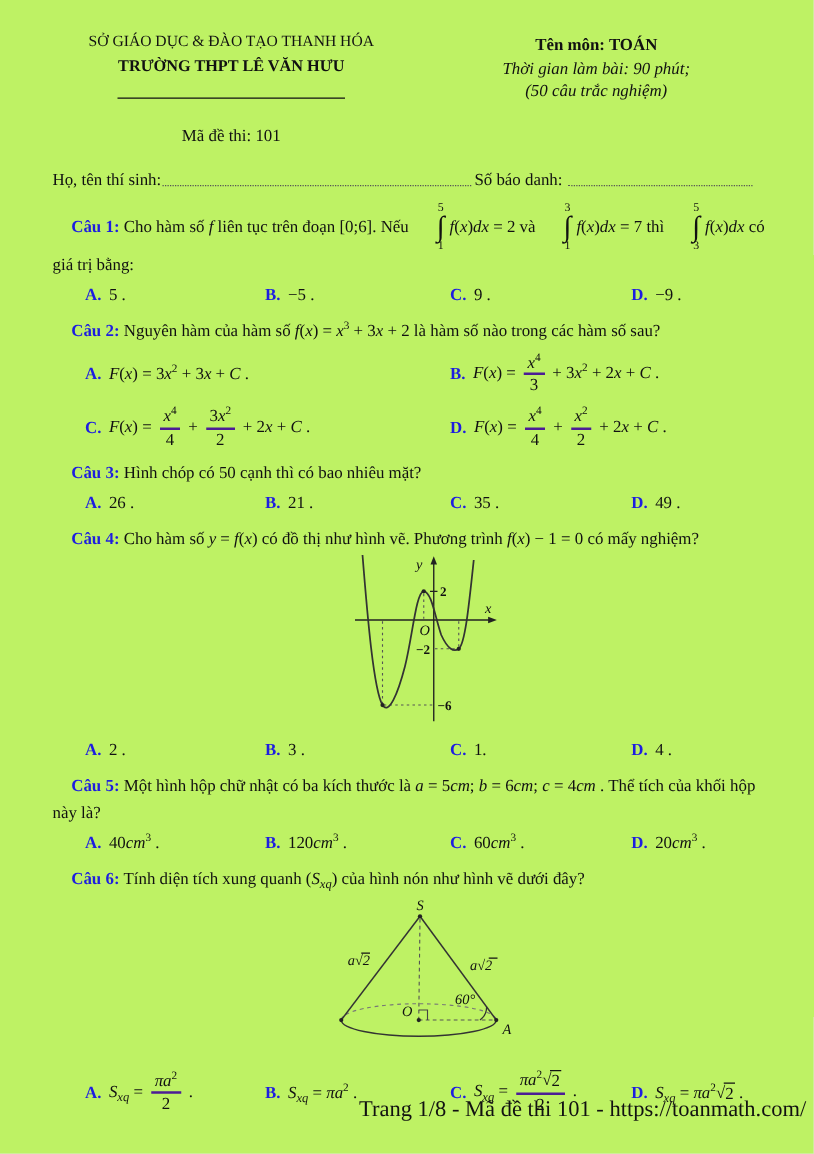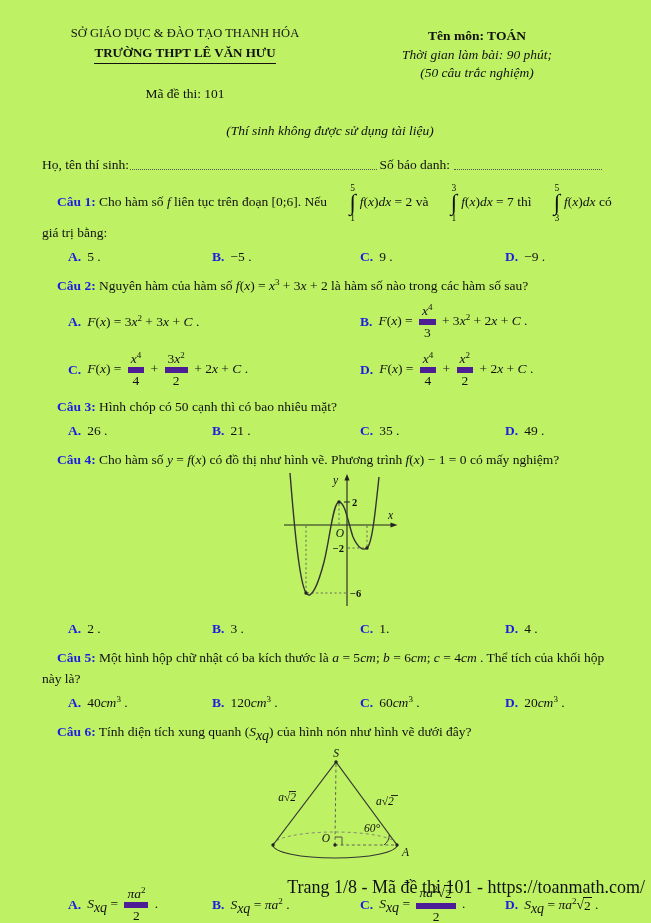--- a/index.html
+++ b/index.html
@@ -9,21 +9,21 @@
     width:651px;height:923px;background:#bef264;box-sizing:border-box;
     padding:24px 33px 0 42px;position:relative;
     font-family:"Liberation Serif","DejaVu Serif",serif;
     font-size:13.5px;color:#111;line-height:1.5;
   }
   
   .header{display:grid;grid-template-columns:286px 1fr;column-gap:8px;}
   .h-left{text-align:center;}
   .h-left .l1{font-size:12.5px;}
   .h-left .l2{font-weight:bold;font-size:13px;}
-  .h-left .l2 span{display:inline-block;border-bottom:1.4px solid #111;padding-bottom:1px;}
+  .h-left .l2 span{display:inline-block;border-bottom:1.4px solid #111;padding-bottom:16px;}
   .h-left .l3{font-weight:normal;margin-top:20px;}
   .h-right{text-align:center;}
   .h-right .title{font-weight:bold;font-size:15.5px;line-height:1.25;}
   .h-right .subject{font-weight:bold;font-size:13.5px;margin-top:2px;}
   .h-right .time,.h-right .note{font-style:italic;font-size:13.5px;line-height:1.35;}
   .notice{text-align:center;font-style:italic;margin-top:16px;}
   .nameline{display:flex;align-items:flex-start;margin-top:14px;margin-bottom:4px;margin-right:16px;}
   .nameline .lbl{white-space:nowrap;}
   .dots{border-bottom:1.6px dotted #555;height:1.05em;}
   .dots.grow{flex:1;margin:0 3px 0 1px;}
@@ -31,23 +31,23 @@
   
   .q .qbody{margin:8px 0 2px;text-indent:15px;line-height:1.55;}
   .qlabel{color:var(--blue);font-weight:bold;}
   .opts{display:grid;padding-left:26px;margin:1px 0 2px;}
   .opts.c4{grid-template-columns:144px 148px 145px 1fr;}
   .opts.c2{grid-template-columns:292px 1fr;row-gap:9px;margin-top:6px;margin-bottom:4px;}
   .opt{display:flex;align-items:center;column-gap:6px;min-height:22px;}
   .okey{color:var(--blue);font-weight:bold;}
   .mv{font-style:italic;}
   sup{font-size:9px;line-height:0;vertical-align:super;}
-  sub{font-size:14px;line-height:0;vertical-align:sub;font-style:italic;}
+  sub{font-size:10px;line-height:0;vertical-align:sub;font-style:italic;}
   .frac{display:inline-flex;flex-direction:column;align-items:center;vertical-align:middle;margin:0 3px;line-height:1.2;}
-  .frac .num{border-bottom:6px solid #4c1d95;padding:0 3px;white-space:nowrap;}
+  .frac .num{border-bottom:2px solid #4c1d95;padding:0 3px;white-space:nowrap;}
   .frac .den{white-space:nowrap;}
   .int{display:inline-flex;flex-direction:column;align-items:center;vertical-align:middle;margin:0 4px;line-height:1;}
   .int .lim{font-size:9.5px;line-height:1.1;}
   .int .sign{font-size:23px;line-height:.85;}
   .sqrt{display:inline-flex;align-items:flex-start;}
   .sqrt .rad{line-height:1.15;}
   .sqrt .arg{border-top:1.2px solid #111;line-height:1.25;margin-left:-1px;padding:0 1px;}
   
   .fig{margin:2px 0 2px;}
   .fig-graph{margin-left:238px;}
@@ -67,21 +67,20 @@
       <div class="l2"><span>TRƯỜNG THPT LÊ VĂN HƯU</span></div>
       <div class="l3">Mã đề thi: 101</div>
     </div>
     <div class="h-right">
       <div class="subject">Tên môn: TOÁN</div>
       <div class="time">Thời gian làm bài: 90 phút;</div>
       <div class="note">(50 câu trắc nghiệm)</div>
     </div>
   </div>
 
-  <div class="notice">(Thí sinh không được sử dụng tài liệu)</div>
 
   <div class="nameline">
     <span class="lbl">Họ, tên thí sinh:</span>
     <span class="dots grow"></span>
     <span class="lbl">Số báo danh:</span>
     <span class="dots fixed"></span>
   </div>
 
   <main>
       <div class="q">

